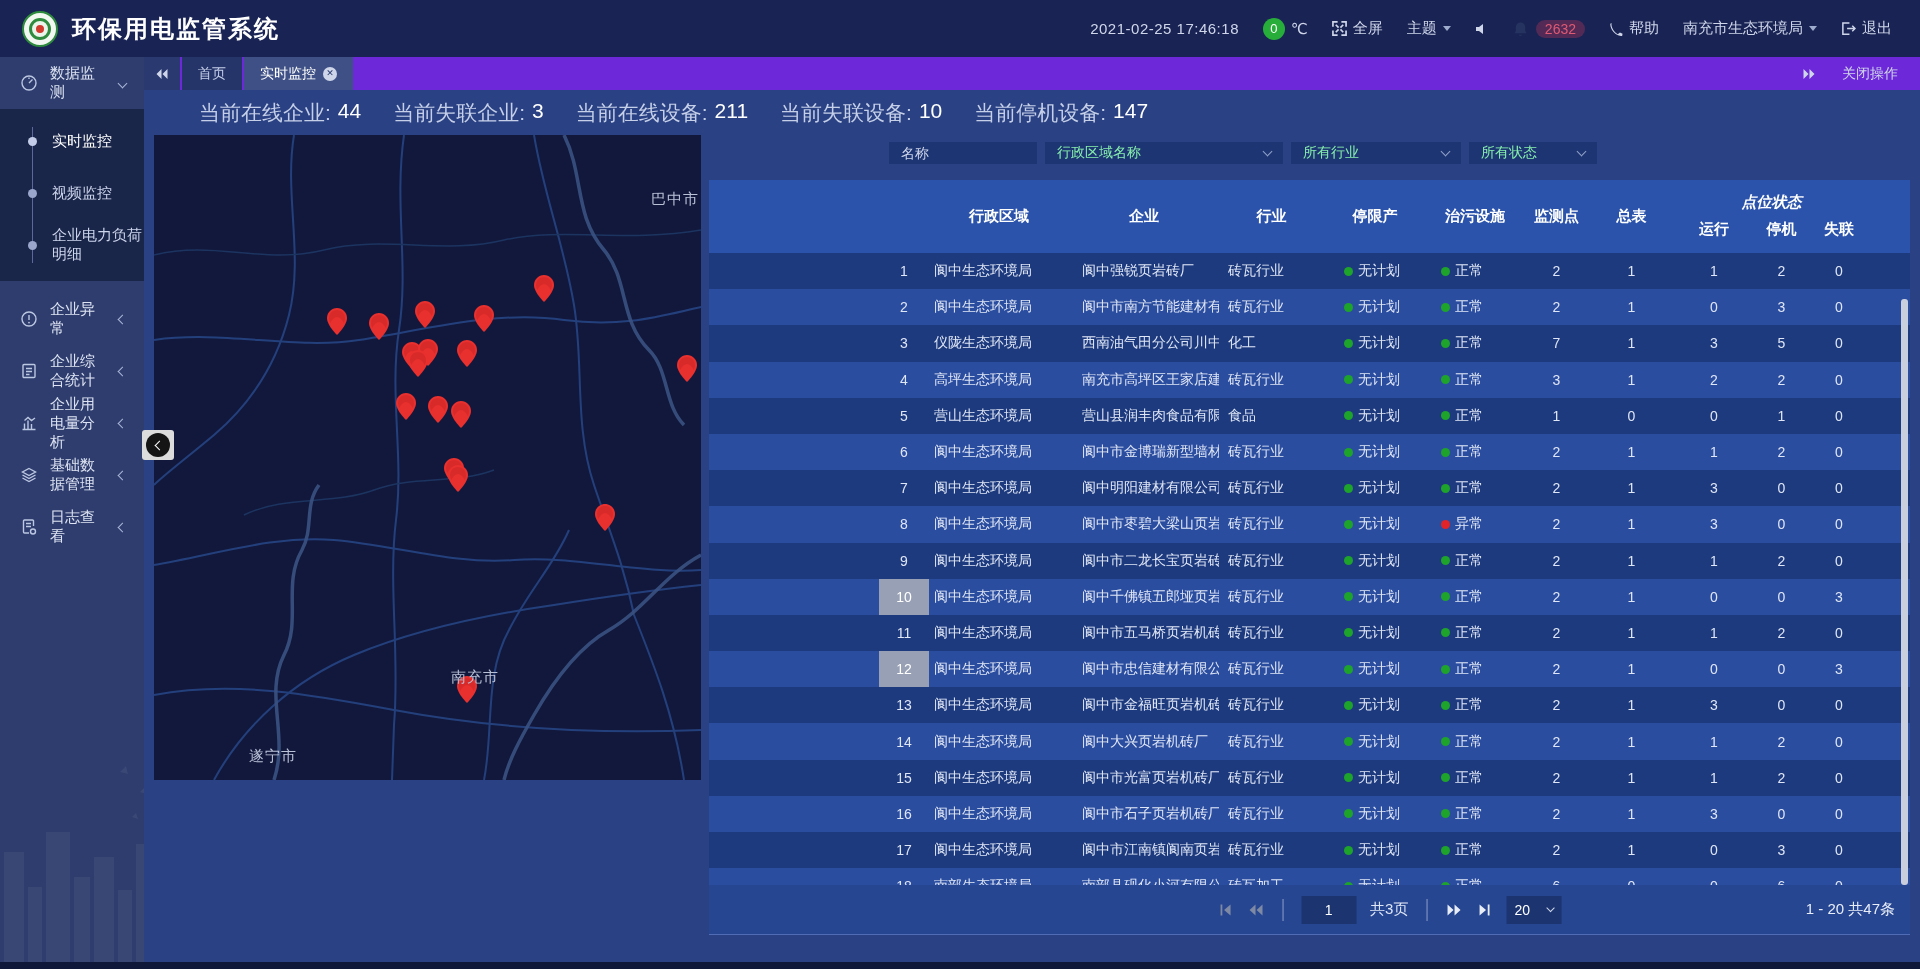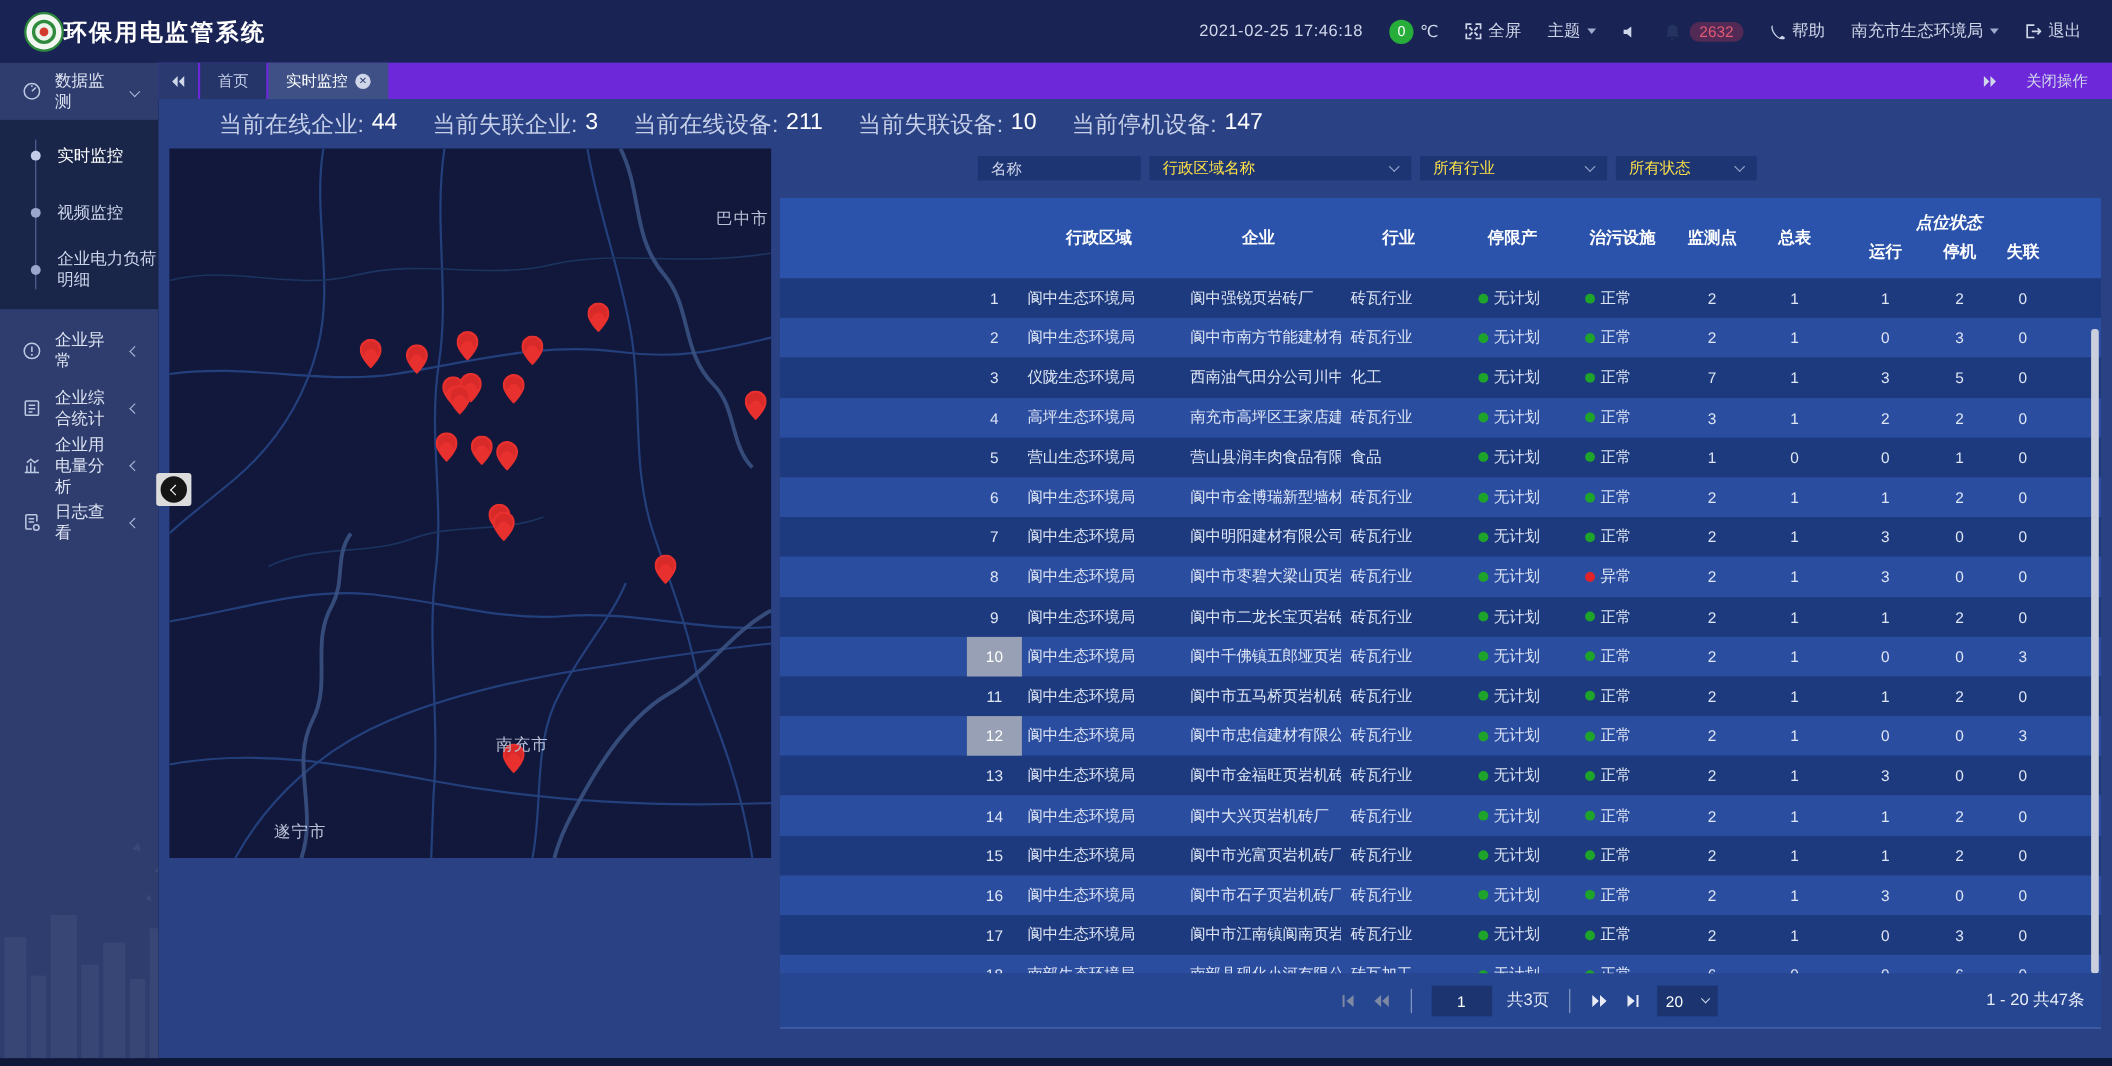--- a/index.html
+++ b/index.html
@@ -7,21 +7,21 @@
     font-family:"Liberation Sans","DejaVu Sans",sans-serif; }
   .app { width:1920px; height:969px; display:flex; flex-direction:column; }
 
   
   .topbar { height:57px; background:#1a2454; display:flex; align-items:center; padding:0 28px 0 22px; flex:none; }
   .logo { width:36px; height:36px; border-radius:50%; background:#f2f7f2; border:2px solid #2e8b3d;
     display:flex; align-items:center; justify-content:center; }
   .logo-inner { width:22px; height:22px; border-radius:50%; border:3px solid #2e8b3d; background:#eaf4ea;
     display:flex; align-items:center; justify-content:center; }
   .logo-dot { width:8px; height:8px; border-radius:50%; background:#d23a2e; }
-  .app-title { color:#ffffff; font-size:21px; font-weight:bold; letter-spacing:2px; }
+  .app-title { color:#ffffff; font-size:24px; font-weight:bold; letter-spacing:2px; margin-left:14px; }
   .top-right { margin-left:auto; display:flex; align-items:center; gap:24px; color:#cfd6ea; font-size:15px; }
   .datetime { letter-spacing:.5px; }
   .temp { display:flex; align-items:center; gap:6px; }
   .temp-badge { width:22px; height:22px; border-radius:50%; background:#27ae3a; color:#fff; font-size:13px;
     display:flex; align-items:center; justify-content:center; }
   .tb-item { display:flex; align-items:center; gap:6px; cursor:default; }
   .tb-item svg { display:block; }
   .caret-down { width:0; height:0; border-left:4px solid transparent; border-right:4px solid transparent;
     border-top:5px solid #9fabcd; display:inline-block; }
   .bell-wrap { position:relative; display:flex; align-items:center; }
@@ -78,21 +78,21 @@
   .pin { position:absolute; width:20px; height:27px; }
   .collapse-btn { position:absolute; left:-12px; top:295px; width:32px; height:30px; background:#dcdcdc;
     border-radius:3px; display:flex; align-items:center; justify-content:center; cursor:pointer; z-index:5; }
   .collapse-circle { width:24px; height:24px; border-radius:50%; background:#151515; display:flex;
     align-items:center; justify-content:center; }
   .collapse-circle .chev { border-color:#ffffff; margin:0 0 0 3px; }
 
   
   .right-panel { flex:1; display:flex; flex-direction:column; min-width:0; }
   .filters { height:30px; margin:7px 0 8px 180px; display:flex; gap:8px; flex:none; }
-  .finput, .fselect { height:22px; background:#1d3573; border:none; color:#fde047; font-size:14px;
+  .finput, .fselect { height:22px; background:#1d3573; border:none; color:#86efac; font-size:14px;
     padding:0 12px; display:flex; align-items:center; }
   .finput { width:148px; }
   .finput::placeholder { color:#cfd6ea; opacity:1; }
   .fselect { justify-content:space-between; cursor:pointer; }
   .fselect .chev { margin:0 0 3px 0; border-color:#8fa0c8; }
   .fsel-region { width:238px; } .fsel-industry { width:170px; } .fsel-status { width:128px; }
 
   
   .thead { height:73px; background:#2b53ab; display:flex; padding-left:170px; padding-right:5px;
     color:#ffffff; font-size:15px; font-weight:bold; flex:none; }
@@ -254,20 +254,31 @@
         <i class="chev chev-left"></i>
       </div>
       <div class="menu-item">
         <span class="micon">
           <svg width="18" height="18" viewBox="0 0 18 18" fill="none" stroke="#ccd6ee" stroke-width="1.4">
             <path d="M2.5 15.5h13M4.5 15V9.5M8 15V6.5M11.5 15v-5"></path>
               <path d="M4.5 6.5L8 3.5l3.5 3L15 4"></path>
           </svg>
         </span>
         <span class="mlabel">企业用电量分析</span>
+        <i class="chev chev-left"></i>
+      </div>
+      <div class="menu-item">
+        <span class="micon">
+          <svg width="18" height="18" viewBox="0 0 18 18" fill="none" stroke="#ccd6ee" stroke-width="1.4">
+            <path d="M9 2.5L15.5 6 9 9.5 2.5 6z"></path>
+              <path d="M2.5 9L9 12.5 15.5 9"></path>
+              <path d="M2.5 12L9 15.5 15.5 12"></path>
+          </svg>
+        </span>
+        <span class="mlabel">基础数据管理</span>
         <i class="chev chev-left"></i>
       </div>
       <div class="menu-item">
         <span class="micon">
           <svg width="18" height="18" viewBox="0 0 18 18" fill="none" stroke="#ccd6ee" stroke-width="1.4">
             <path d="M13.5 8V3a1 1 0 0 0-1-1h-8a1 1 0 0 0-1 1v11a1 1 0 0 0 1 1H9"></path>
               <path d="M6 5.5h5M6 8.5h5"></path>
               <circle cx="13" cy="13.5" r="2.5"></circle>
           </svg>
         </span>

